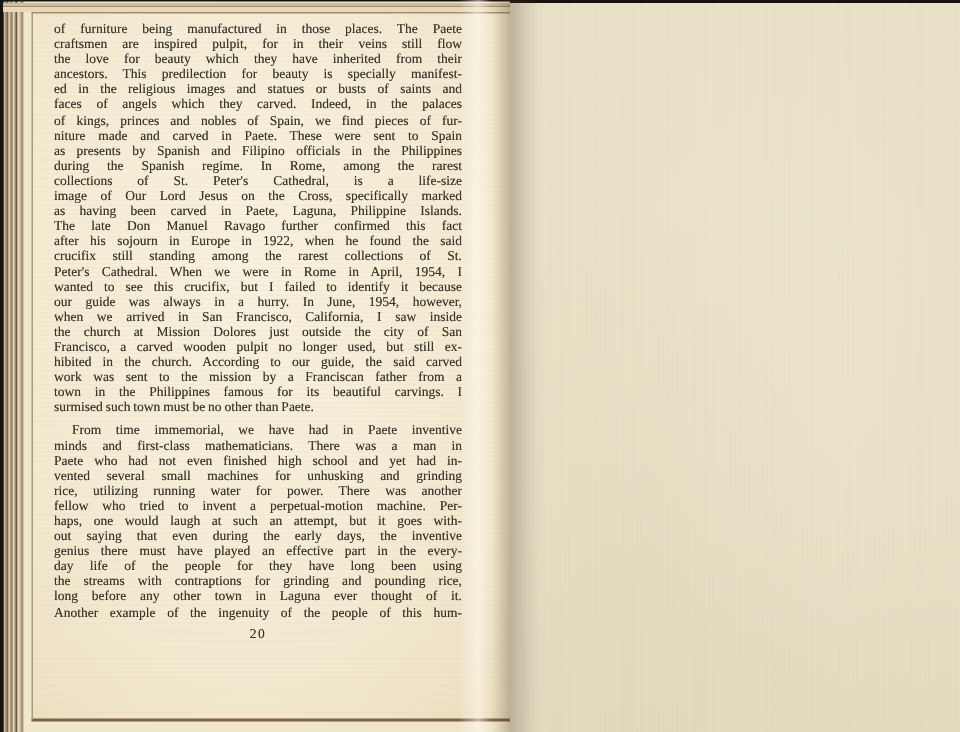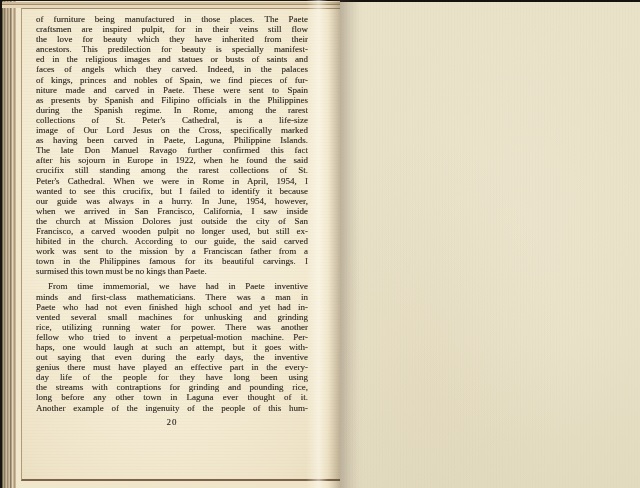--- a/index.html
+++ b/index.html
@@ -113,21 +113,21 @@
           <div class="line">crucifix still standing among the rarest collections of St.</div>
           <div class="line">Peter's Cathedral. When we were in Rome in April, 1954, I</div>
           <div class="line">wanted to see this crucifix, but I failed to identify it because</div>
           <div class="line">our guide was always in a hurry. In June, 1954, however,</div>
           <div class="line">when we arrived in San Francisco, California, I saw inside</div>
           <div class="line">the church at Mission Dolores just outside the city of San</div>
           <div class="line">Francisco, a carved wooden pulpit no longer used, but still ex-</div>
           <div class="line">hibited in the church. According to our guide, the said carved</div>
           <div class="line">work was sent to the mission by a Franciscan father from a</div>
           <div class="line">town in the Philippines famous for its beautiful carvings. I</div>
-          <div class="line no-just-last">surmised this town must be no kings than Paete.</div>
+          <div class="line no-just-last">surmised such town must be no other than Paete.</div>
         </div>
         <div class="para indent">
           <div class="line">From time immemorial, we have had in Paete inventive</div>
           <div class="line">minds and first-class mathematicians. There was a man in</div>
           <div class="line">Paete who had not even finished high school and yet had in-</div>
           <div class="line">vented several small machines for unhusking and grinding</div>
           <div class="line">rice, utilizing running water for power. There was another</div>
           <div class="line">fellow who tried to invent a perpetual-motion machine. Per-</div>
           <div class="line">haps, one would laugh at such an attempt, but it goes with-</div>
           <div class="line">out saying that even during the early days, the inventive</div>

